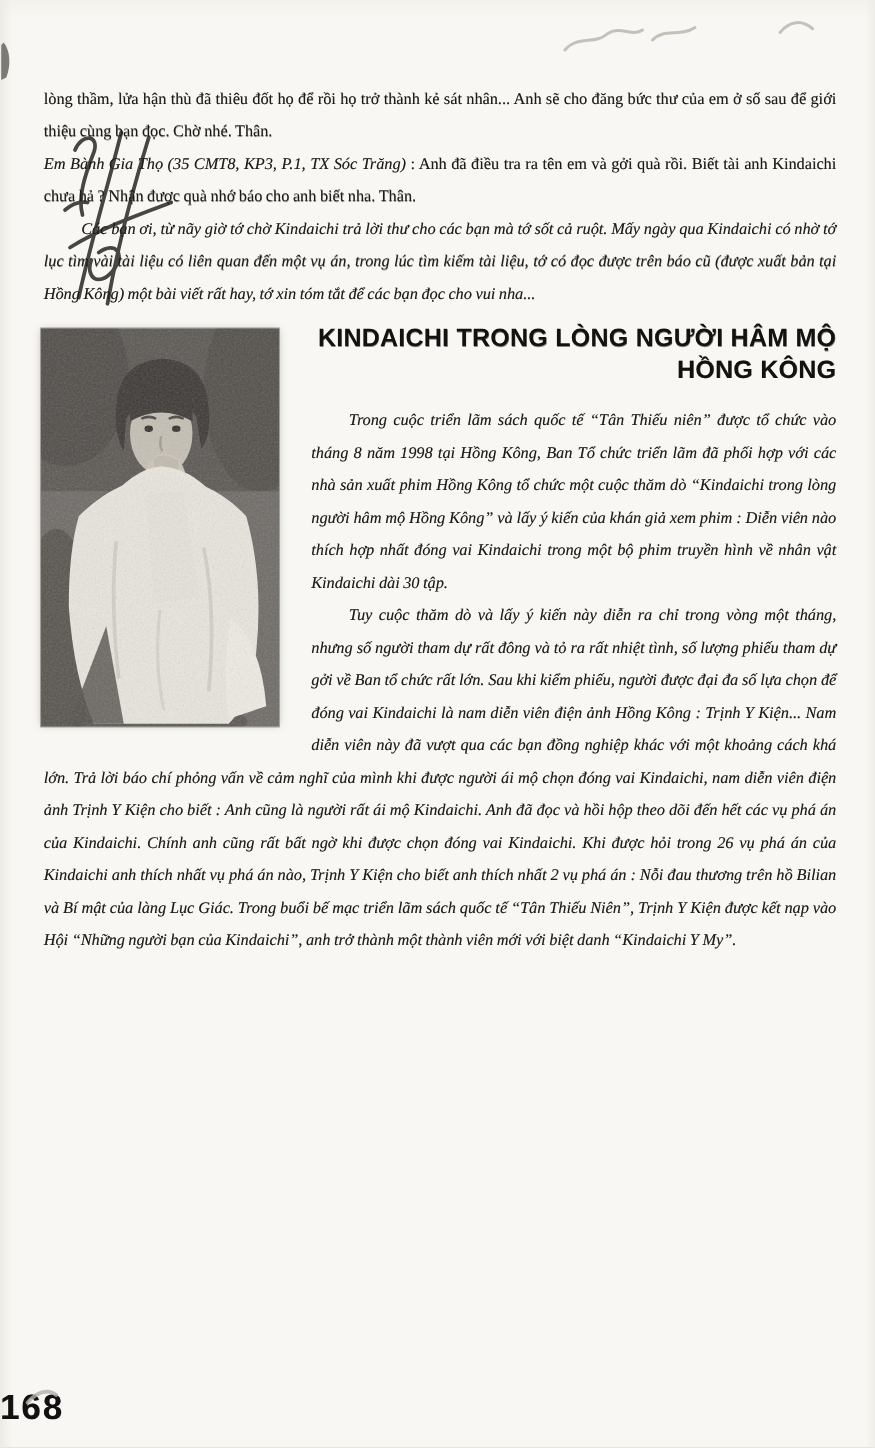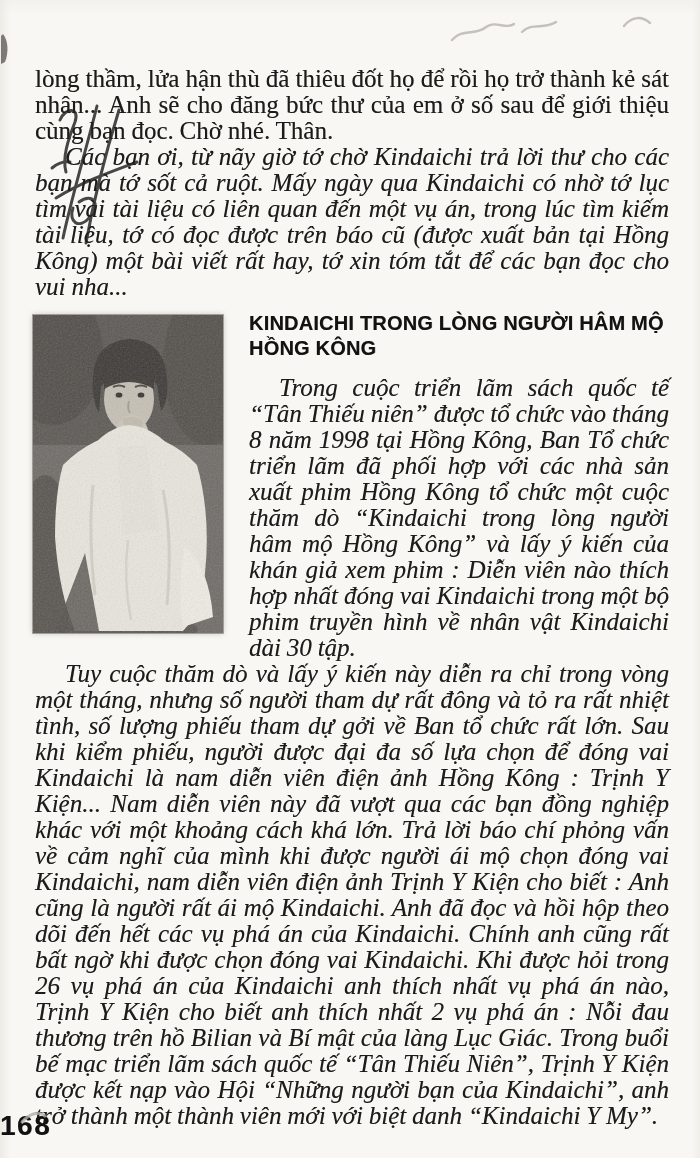--- a/index.html
+++ b/index.html
@@ -14,21 +14,21 @@
       linear-gradient(180deg, #f3f1ec 0px, rgba(248,247,243,0) 14px);
     overflow:hidden;
     font-family:"Liberation Serif", serif;
     color:#1c1b19;
   }
   .content {
     position:absolute; left:35px; right:31px; top:66px;
   }
   p.body {
     margin:0;
-    font-size:25px;
+    font-size:13px;
     line-height:26px;
     text-align:justify;
     word-spacing:-0.4px;
     text-shadow:0.2px 0.2px 0.4px rgba(25,23,20,0.45);
   }
   .it { font-style:italic; }
   .letter { margin-top:4px; }
   .narr { margin-top:9px; text-indent:30px; }
   .article { margin-top:11px; }
   .article:after { content:""; display:block; clear:both; }
@@ -39,21 +39,21 @@
     background:#6e6a66;
     box-shadow:0 0 0 1px rgba(110,105,98,0.55), 0 0 6px rgba(90,85,78,0.35);
   }
   .photo svg { display:block; width:100%; height:100%; }
   h1.article-title {
     margin:0 0 14px 0;
     font-family:"Liberation Sans", sans-serif;
     font-weight:bold;
     font-size:20px;
     line-height:25px;
-    text-align:left;
+    text-align:right;
     color:#121211;
     letter-spacing:0.2px;
     text-shadow:0.3px 0.3px 0.4px rgba(20,20,20,0.5);
   }
   .article p.body { text-indent:30px; font-style:italic; }
   .pagenum {
     position:absolute; left:0; right:0; bottom:16px;
     font-family:"Liberation Sans", sans-serif;
     font-weight:bold;
     font-size:28px;
@@ -69,20 +69,21 @@
 </style>
 </head>
 <body>
 
 <div class="page">
 
   <div class="content">
 
     <p class="body">lòng thầm, lửa hận thù đã thiêu đốt họ để rồi họ trở thành kẻ sát nhân... Anh sẽ cho đăng bức thư của em ở số sau để giới thiệu cùng bạn đọc. Chờ nhé. Thân.</p>
 
+    <p class="body letter"><span class="it">Em Bành Gia Thọ (35 CMT8, KP3, P.1, TX Sóc Trăng)</span><span> : Anh đã điều tra ra tên em và gởi quà rồi. Biết tài anh Kindaichi chưa hả ? Nhận được quà nhớ báo cho anh biết nha. Thân.</span></p>
 
     <p class="body it narr">Các bạn ơi, từ nãy giờ tớ chờ Kindaichi trả lời thư cho các bạn mà tớ sốt cả ruột. Mấy ngày qua Kindaichi có nhờ tớ lục tìm vài tài liệu có liên quan đến một vụ án, trong lúc tìm kiếm tài liệu, tớ có đọc được trên báo cũ (được xuất bản tại Hồng Kông) một bài viết rất hay, tớ xin tóm tắt để các bạn đọc cho vui nha...</p>
 
     <div class="article">
 
       <div class="photo">
         <svg viewBox="0 0 190 318" preserveAspectRatio="none" aria-hidden="true">
           <defs>
             <filter id="grain" x="0" y="0" width="100%" height="100%">
               <feTurbulence type="fractalNoise" baseFrequency="0.65" numOctaves="2" stitchTiles="stitch"></feTurbulence>

